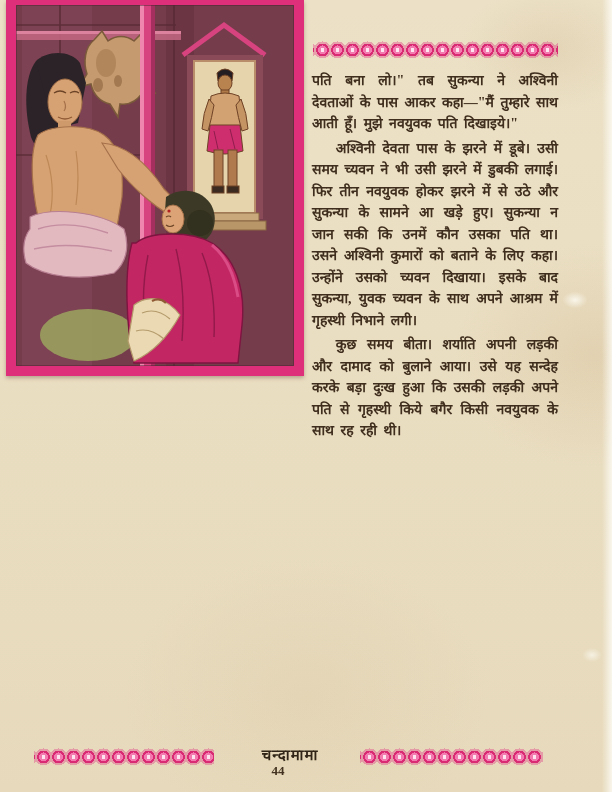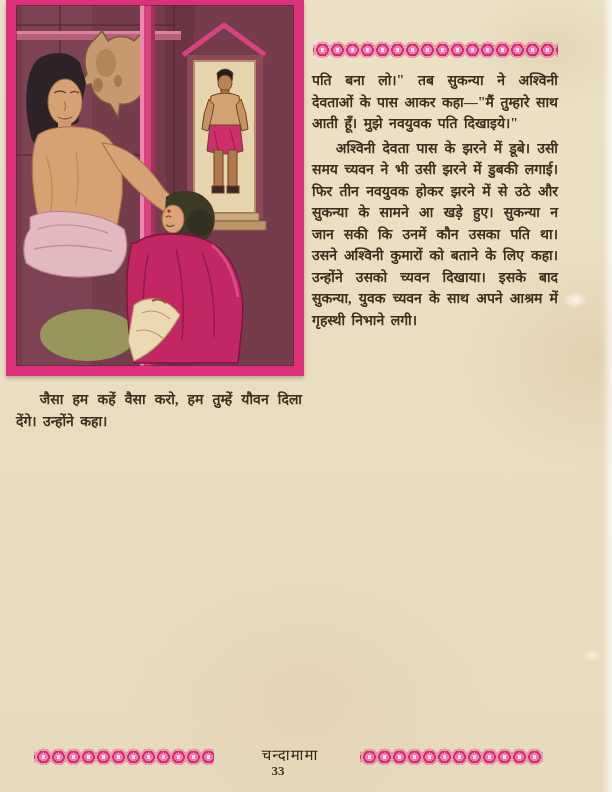--- a/index.html
+++ b/index.html
@@ -40,21 +40,21 @@
   .col p{
     margin:0 0 3px;font-size:14px;line-height:21.5px;font-weight:600;
     text-align:justify;word-spacing:3px;
   }
   .col p.ind{text-indent:1.7em;}
   .right-col{left:312px;top:70px;width:246px;}
   .left-col{left:16px;top:389px;width:286px;}
   
   .footer-title{
     position:absolute;left:216px;top:744px;width:148px;text-align:center;
-    font-size:15px;font-weight:normal;color:#2f2416;letter-spacing:1px;
+    font-size:15px;font-weight:bold;color:#2f2416;letter-spacing:1px;
   }
   .footer-page-number{
     position:absolute;left:216px;top:763px;width:124px;text-align:center;
     font-size:13px;font-weight:bold;color:#42321f;
   }
 </style>
 </head>
 <body>
 
 <div class="illustration" role="img" aria-label="आश्रम में च्यवन ऋषि सुकन्या के सिर पर हाथ रखे बैठे हैं; दीवार पर मृगचर्म टँगा है और द्वार पर एक पुरुष खड़ा है">
@@ -146,24 +146,24 @@
 
     <rect x="0" y="0" width="278" height="361" fill="none" stroke="#4e2331" stroke-width="2" opacity=".5"></rect>
   </svg>
 </div>
 
 <div class="top-ornament rosette"></div>
 
 <div class="col right-col">
   <p>पति बना लो।"  तब सुकन्या ने अश्विनी देवताओं के पास आकर कहा—"मैं तुम्हारे साथ आती हूँ।  मुझे नवयुवक पति दिखाइये।"</p>
   <p class="ind">अश्विनी देवता पास के झरने में डूबे। उसी समय च्यवन ने भी उसी झरने में डुबकी लगाई।  फिर तीन नवयुवक होकर झरने में से उठे और सुकन्या के सामने आ खड़े हुए।  सुकन्या न जान सकी कि उनमें कौन उसका पति था।  उसने अश्विनी कुमारों को बताने के लिए कहा। उन्होंने उसको च्यवन दिखाया।  इसके बाद सुकन्या, युवक च्यवन के साथ अपने आश्रम में गृहस्थी निभाने लगी।</p>
+  <p class="ind">कुछ समय बीता।  शर्याति अपनी लड़की और दामाद को बुलाने आया। उसे यह सन्देह करके बड़ा दुःख हुआ कि उसकी लड़की अपने पति से गृहस्थी किये बगैर किसी नवयुवक के साथ रह रही थी।</p>
 </div>
 
 <div class="col left-col">
-  <p class="ind">जैसा हम कहें वैसा करो, हम तुम्हें यौवन दिला देंगे।  उन्होंने कहा।</p>
 </div>
 
 <div class="bottom-ornament-left rosette"></div>
 <div class="bottom-ornament-right rosette"></div>
 <div class="footer-title">चन्दामामा</div>
-<div class="footer-page-number">33</div>
+<div class="footer-page-number">44</div>
 
 <div class="page-edge-right"></div>
 
 </body></html>

